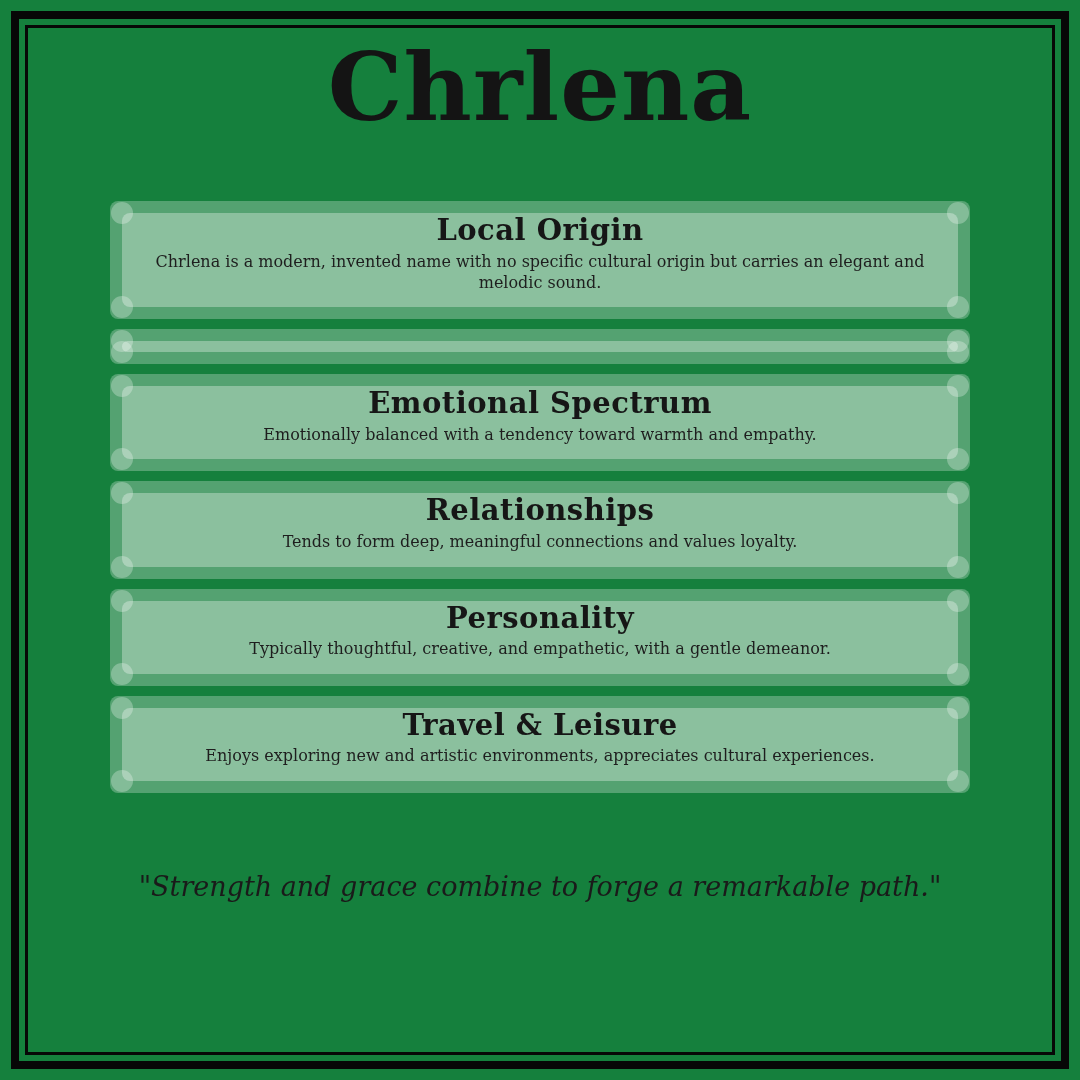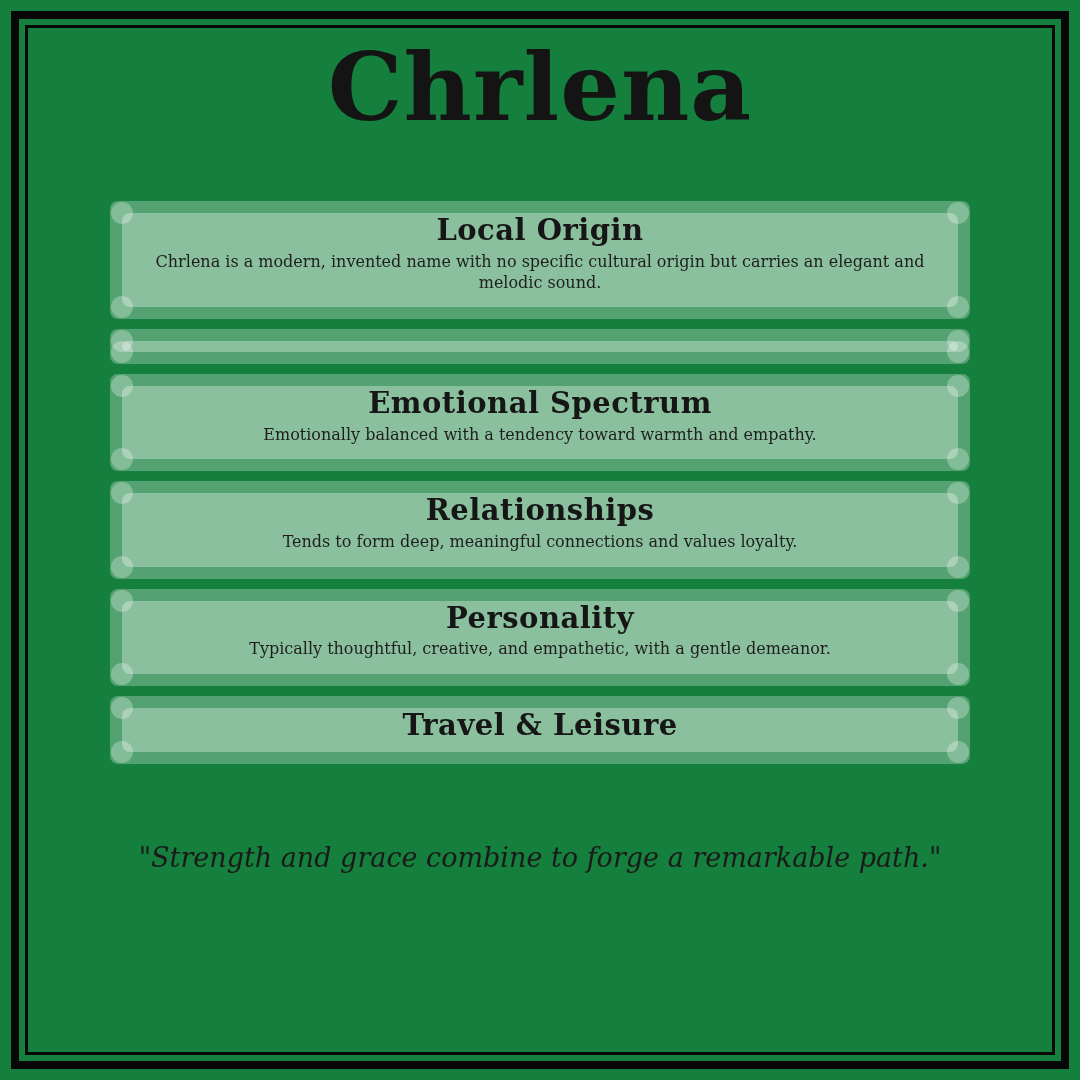--- a/index.html
+++ b/index.html
@@ -164,20 +164,21 @@
         </div>
       </div>
 
       <div class="card">
         <span class="corner tl"></span>
         <span class="corner tr"></span>
         <span class="corner bl"></span>
         <span class="corner br"></span>
         <div class="card-inner">
           <h2 class="section-title">Travel &amp; Leisure</h2>
+          <p class="section-desc">Enjoys exploring new and artistic environments, appreciates cultural experiences.</p>
         </div>
       </div>
 
     </div>
 
     <div class="quote">"Strength and grace combine to forge a remarkable path."</div>
 
   </div>
 </div>
 

